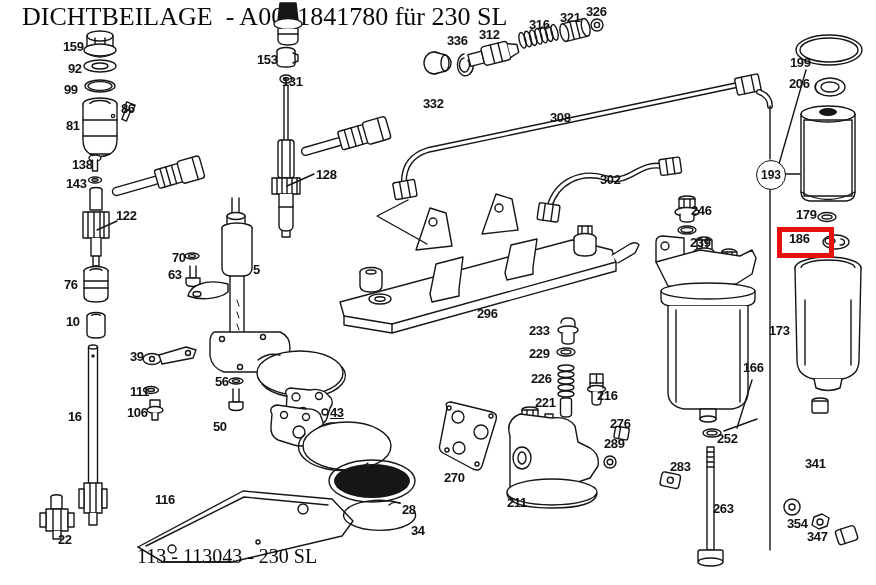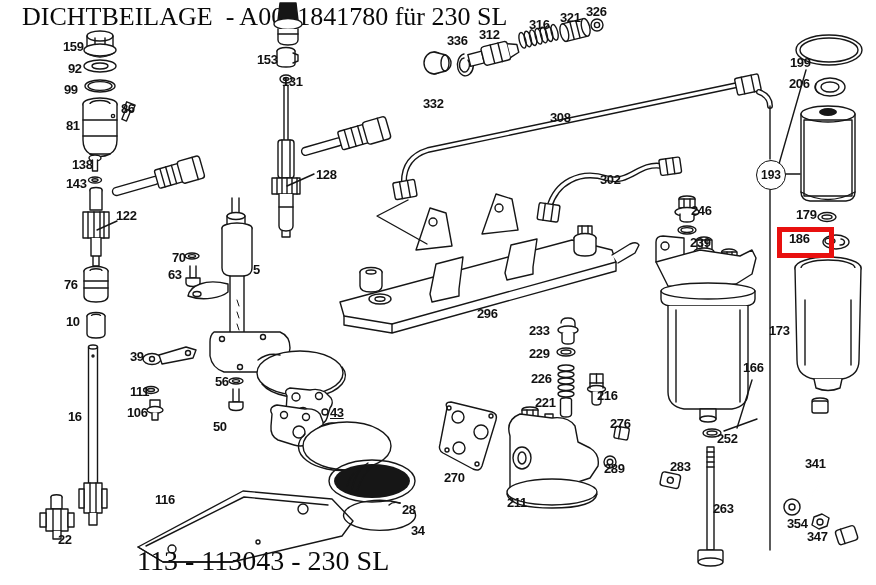--- a/index.html
+++ b/index.html
@@ -1,21 +1,21 @@
 <!DOCTYPE html>
 <html><head>
 <meta charset="utf-8">
 <style>
   html,body{margin:0;padding:0;background:#fff;}
   #stage{position:relative;width:876px;height:585px;background:#fff;overflow:hidden;
          font-family:"Liberation Sans",sans-serif;color:#111;}
   #title{position:absolute;left:22px;top:2px;font-family:"Liberation Serif",serif;
          font-size:26px;color:#0a0a0a;white-space:pre;z-index:1;}
   #footer{position:absolute;left:137px;top:545px;font-family:"Liberation Serif",serif;
-         font-size:28px;color:#0a0a0a;white-space:pre;z-index:3;}
+         font-size:20px;color:#0a0a0a;white-space:pre;z-index:3;}
   svg#art{position:absolute;left:0;top:0;z-index:2;}
   svg#art *{stroke:#161616;fill:none;stroke-width:1.4;stroke-linecap:round;stroke-linejoin:round;}
   svg#art .w{fill:#ffffff;}
   svg#art .k{fill:#161616;stroke:none;}
   svg#art .thin{stroke-width:1;}
   svg#art .pipe{stroke-width:6;}
   svg#art .pipecore{stroke:#ffffff;stroke-width:3.2;}
   #labels span{position:absolute;font-weight:bold;font-size:13px;letter-spacing:-0.4px;
          color:#111;z-index:4;white-space:nowrap;}
   #callout{position:absolute;left:756px;top:160px;width:28px;height:28px;border:1.5px solid #111;
@@ -529,21 +529,21 @@
       <span style="left: 600px; top: 172px;">302</span>
       <span style="left: 477px; top: 306px;">296</span>
       <span style="left: 691px; top: 203px;">246</span>
       <span style="left: 690px; top: 224px; margin-top: 11px;">239</span>
       <span style="left: 529px; top: 323px;">233</span>
       <span style="left: 529px; top: 346px;">229</span>
       <span style="left: 531px; top: 371px;">226</span>
       <span style="left: 535px; top: 395px;">221</span>
       <span style="left: 597px; top: 388px;">216</span>
       <span style="left: 610px; top: 416px;">276</span>
-      <span style="left: 604px; top: 461px;">289</span>
+      <span style="left: 604px; top: 436px;">289</span>
       <span style="left: 642px; top: 459px; margin-left: 28px;">283</span>
       <span style="left: 444px; top: 470px;">270</span>
       <span style="left: 507px; top: 495px;">211</span>
       <span style="left: 717px; top: 431px;">252</span>
       <span style="left: 713px; top: 501px;">263</span>
       <span style="left: 743px; top: 360px;">166</span>
       <span style="left: 769px; top: 323px;">173</span>
       <span style="left: 796px; top: 207px;">179</span>
       <span style="left: 789px; top: 231px;">186</span>
       <span style="left: 773px; top: 55px; margin-left: 17px;">199</span>

